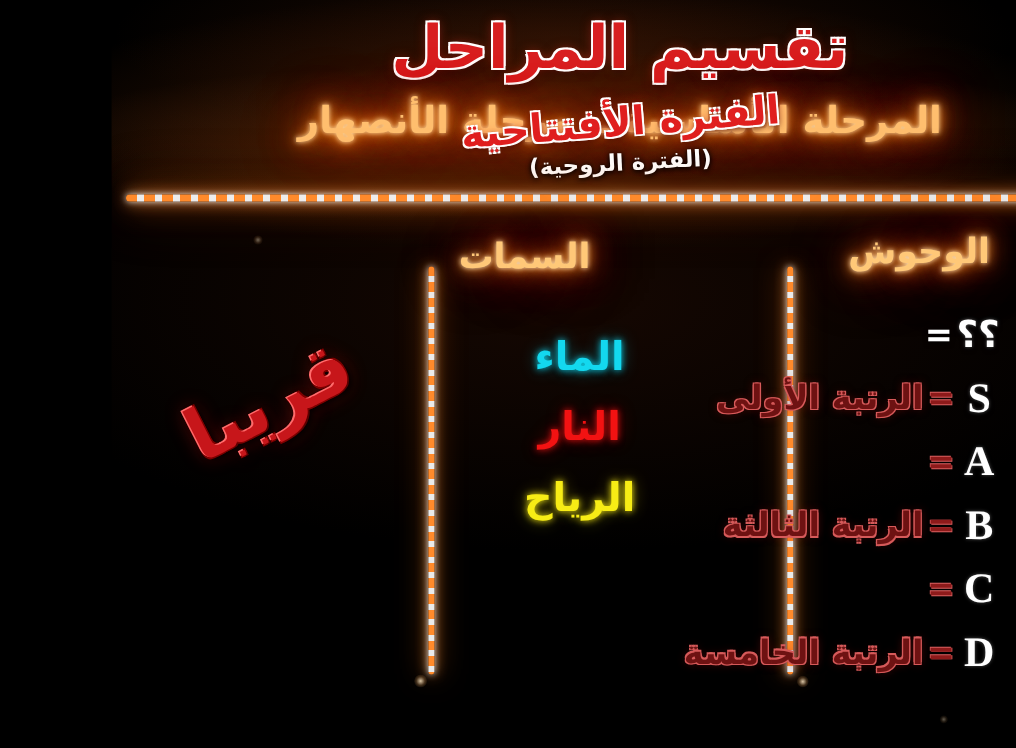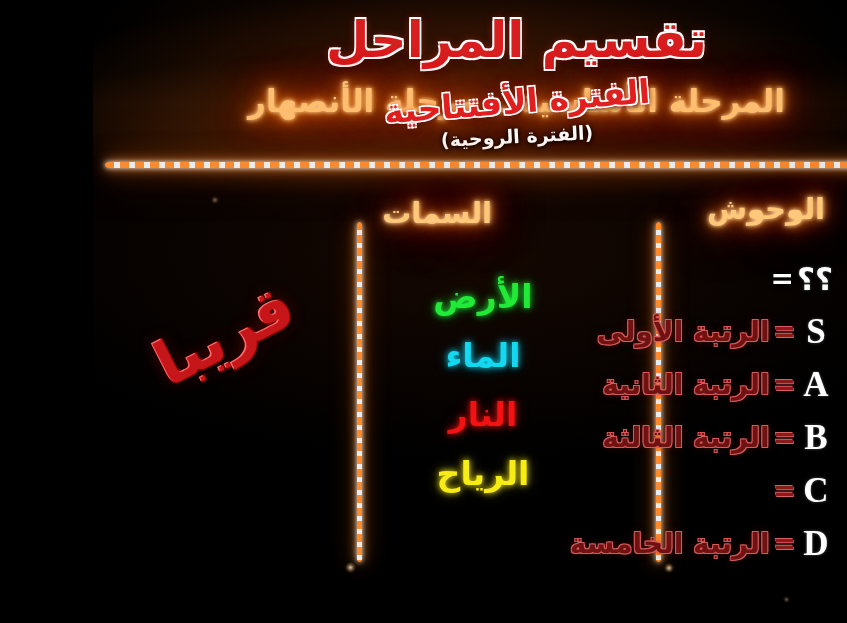--- a/index.html
+++ b/index.html
@@ -286,42 +286,40 @@
       <span class="rank-eq">=</span>
     </div>
     <div class="rank-row">
       <span class="rank-letter">S</span>
       <span class="rank-eq">=</span>
       <span class="rank-label">الرتبة الأولى</span>
     </div>
     <div class="rank-row">
       <span class="rank-letter">A</span>
       <span class="rank-eq">=</span>
-      <span class="rank-label">الرتبة الثانية</span>
     </div>
     <div class="rank-row">
       <span class="rank-letter">B</span>
       <span class="rank-eq">=</span>
       <span class="rank-label">الرتبة الثالثة</span>
     </div>
     <div class="rank-row">
       <span class="rank-letter">C</span>
       <span class="rank-eq">=</span>
     </div>
     <div class="rank-row">
       <span class="rank-letter">D</span>
       <span class="rank-eq">=</span>
       <span class="rank-label">الرتبة الخامسة</span>
     </div>
   </div>
 
   <div class="col-heading" id="heading-traits">السمات</div>
 
   <div id="traits-list">
-    <div class="trait-item" id="trait-0" style="color: rgb(34, 232, 56); text-shadow: rgb(34, 232, 56) 0px 0px 6px, rgba(34, 232, 56, 0.4) 0px 0px 14px, rgba(0, 0, 0, 0.9) 0px 2px 5px;">الأرض</div>
     <div class="trait-item" id="trait-1" style="color: rgb(19, 216, 239); text-shadow: rgb(19, 216, 239) 0px 0px 6px, rgba(19, 216, 239, 0.4) 0px 0px 14px, rgba(0, 0, 0, 0.9) 0px 2px 5px; text-align: center;">الماء</div>
     <div class="trait-item" id="trait-2" style="color: rgb(242, 18, 18); text-shadow: rgb(242, 18, 18) 0px 0px 6px, rgba(242, 18, 18, 0.4) 0px 0px 14px, rgba(0, 0, 0, 0.9) 0px 2px 5px;">النار</div>
     <div class="trait-item" id="trait-3" style="color: rgb(247, 236, 21); text-shadow: rgb(247, 236, 21) 0px 0px 6px, rgba(247, 236, 21, 0.4) 0px 0px 14px, rgba(0, 0, 0, 0.9) 0px 2px 5px;">الرياح</div>
   </div>
 
   <div id="coming-soon">قريبا</div>
 
 </div>
 
 </body></html>

